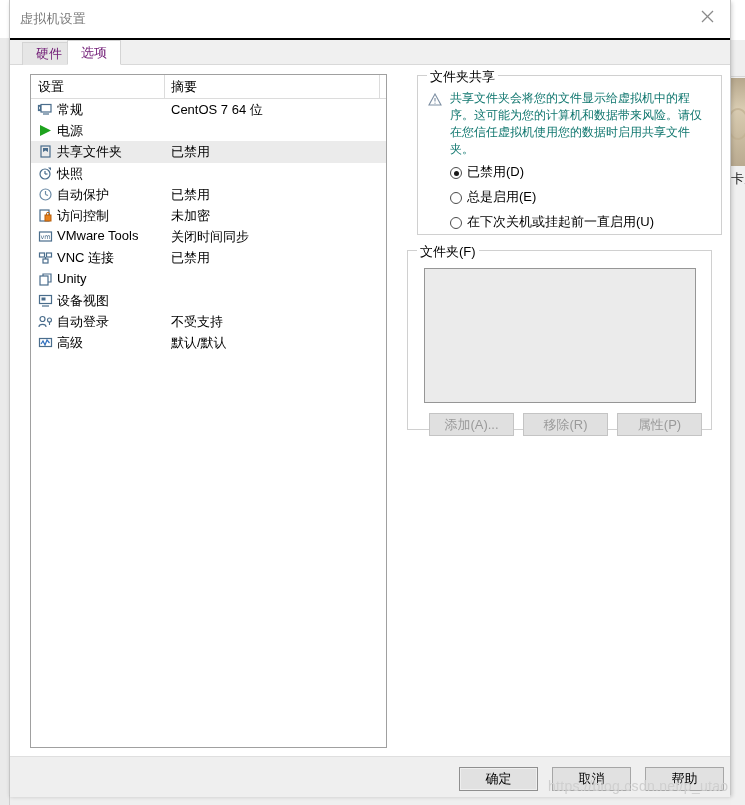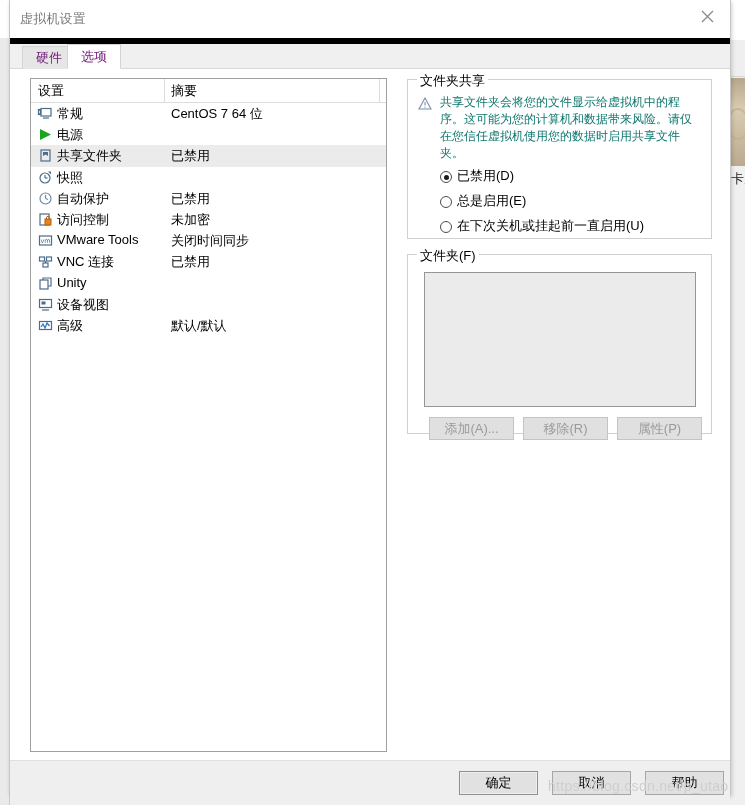--- a/index.html
+++ b/index.html
@@ -88,21 +88,21 @@
     border: 1px solid #c6c6c6;
     border-top: none;
     box-sizing: border-box;
     box-shadow: 1px 2px 4px rgba(0,0,0,.18);
   }
 
   .titlebar {
     position: relative;
     height: 38px;
     background: #ffffff;
-    border-bottom: 6px solid #000000;
+    border-bottom: 2px solid #000000;
   }
   .title-text {
     position: absolute;
     left: 10px; top: 10px;
     font-size: 13px;
     color: #7a7a7a;
     letter-spacing: .2px;
   }
   .close-btn {
     position: absolute;
@@ -227,21 +227,21 @@
   .groupbox > .gb-title {
     position: absolute;
     top: -8px; left: 9px;
     background: #ffffff;
     padding: 0 3px;
     font-size: 13px;
     color: #000;
     white-space: nowrap;
   }
 
-  #gb-sharing { left: 397px; top: 10px; width: 305px; height: 160px; }
+  #gb-sharing { left: 407px; top: 10px; width: 305px; height: 160px; }
   #gb-folders { left: 397px; top: 185px; width: 305px; height: 180px; }
 
   .warn-row {
     position: absolute;
     left: 10px; top: 14px;
     width: 285px;
   }
   .warn-icon {
     position: absolute;
     left: 0; top: 2px;
@@ -521,20 +521,32 @@
             <svg width="17" height="17" viewBox="0 0 17 17">
                 <rect x="2.5" y="3.5" width="12" height="8" fill="none" stroke="#4a6d8c" stroke-width="1.2"></rect>
                 <rect x="4.5" y="5.5" width="4" height="3" fill="#4a6d8c"></rect>
                 <line x1="5" y1="14" x2="12" y2="14" stroke="#4a6d8c" stroke-width="1.2"></line>
               </svg>
           </span>
           <span class="label">设备视图</span>
           <span class="summary"></span>
         </div>
 
+        <div class="row">
+          <span class="icon">
+            <svg width="17" height="17" viewBox="0 0 17 17">
+                <circle cx="5.5" cy="6" r="2.5" fill="none" stroke="#4a6d8c" stroke-width="1.2"></circle>
+                <path d="M2 14 C2 10.5 9 10.5 9 14" fill="none" stroke="#4a6d8c" stroke-width="1.2"></path>
+                <circle cx="12.5" cy="7" r="2" fill="none" stroke="#4a6d8c" stroke-width="1.1"></circle>
+                <line x1="12.5" y1="9" x2="12.5" y2="12" stroke="#4a6d8c" stroke-width="1.1"></line>
+              </svg>
+          </span>
+          <span class="label">自动登录</span>
+          <span class="summary">不受支持</span>
+        </div>
 
         <div class="row">
           <span class="icon">
             <svg width="17" height="17" viewBox="0 0 17 17">
                 <rect x="2.5" y="4.5" width="12" height="8" fill="none" stroke="#4a6d8c" stroke-width="1.2"></rect>
                 <polyline points="4,10 6,7 8,11 10,6 12.5,9" fill="none" stroke="#2f6fbd" stroke-width="1.2"></polyline>
               </svg>
           </span>
           <span class="label">高级</span>
           <span class="summary">默认/默认</span>

